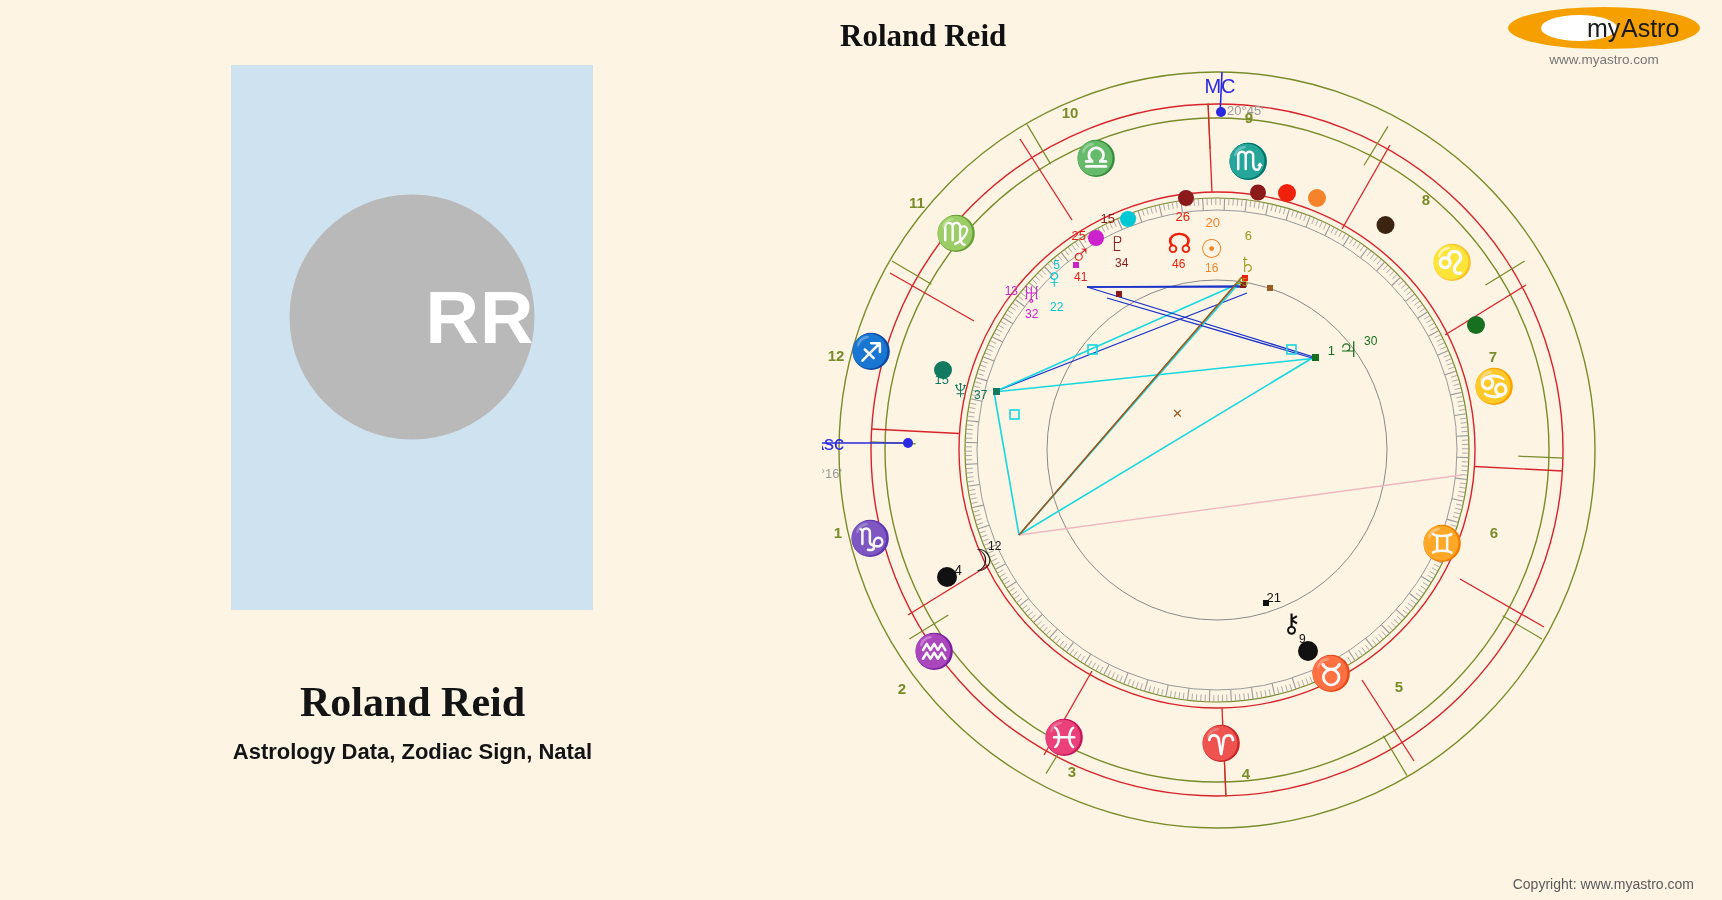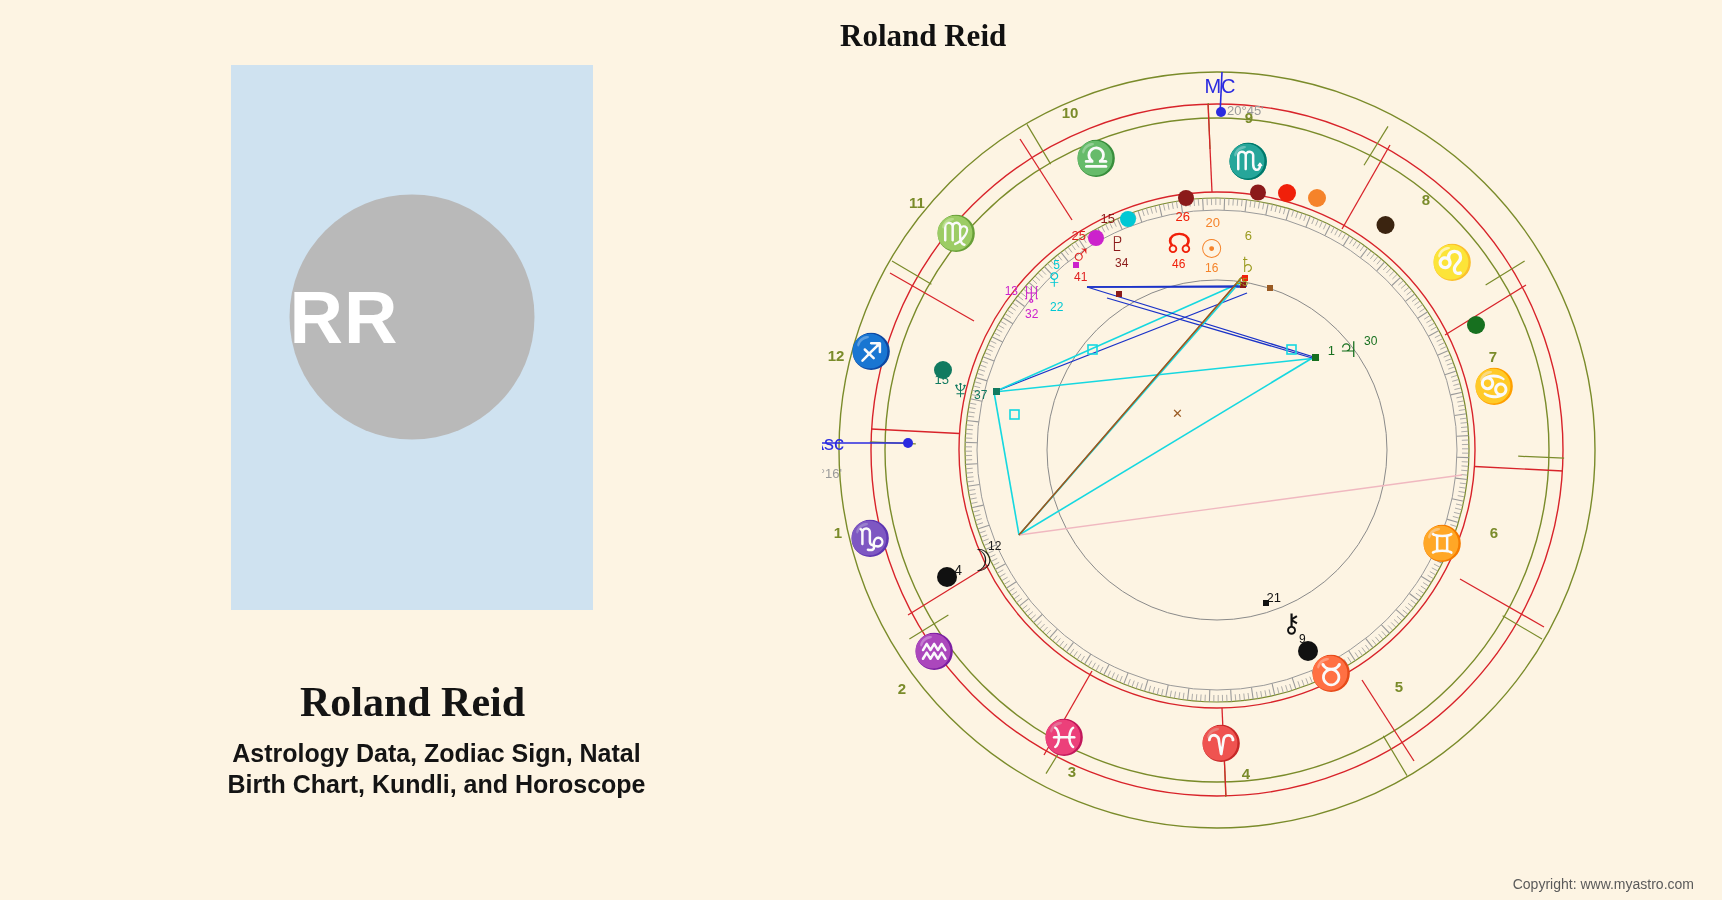--- a/index.html
+++ b/index.html
@@ -13,36 +13,35 @@
   #root{position:absolute;inset:0;}
 
   
   .profile-card{
     position:absolute;left:231px;top:65px;width:362px;height:545px;
     background:#CFE2F0;
   }
   .avatar-circle{
     position:absolute;left:50%;top:252px;transform:translate(-50%,-50%);
     width:245px;height:245px;border-radius:50%;background:#B9B9B9;
-    display:flex;align-items:center;justify-content:flex-start;
+    display:flex;align-items:center;justify-content:flex-end;
   }
   .avatar-initials{
     color:#FFFFFF;font-size:74px;font-weight:bold;letter-spacing:1px;
     font-family:"Liberation Sans", sans-serif;line-height:1;
   }
   .profile-name{
     position:absolute;left:0;top:678px;width:825px;text-align:center;
     font-size:42px;font-weight:bold;color:#141414;
     font-family:"Liberation Serif", serif;
   }
   .profile-sub{
     position:absolute;left:0;top:738px;width:825px;text-align:center;
-    font-size:25px;font-weight:bold;color:#141414;line-height:1.23;
+    font-size:22px;font-weight:bold;color:#141414;line-height:1.23;
     font-family:"Liberation Sans", sans-serif;
-    padding-left:24px;
   }
 
   
   .chart-title{
     position:absolute;left:840px;top:18px;width:200px;
     font-size:31px;font-weight:bold;color:#111111;
     font-family:"Liberation Serif", serif;white-space:nowrap;
   }
 
   
@@ -71,25 +70,33 @@
 <div id="root">
 
   <div class="profile-card">
     <div class="avatar-circle">
       <span class="avatar-initials">RR</span>
     </div>
   </div>
   <div class="profile-name">Roland Reid</div>
   <div class="profile-sub">
     <div>Astrology Data, Zodiac Sign, Natal</div>
-    <div>Birth Chart, Kundli, and Horoscope</div>
   </div>
 
   <div class="chart-title">Roland Reid</div>
 
+  <div class="logo-wrap">
+    <svg class="logo-svg" width="200" height="48" viewBox="0 0 200 48">
+      <ellipse cx="100" cy="22" rx="96" ry="21" fill="#F5A000"></ellipse>
+      <ellipse cx="75" cy="22" rx="38" ry="13" fill="#FFFFFF"></ellipse>
+      <text x="83" y="31" font-size="25" fill="#1A1A1A" font-family="Liberation Sans, sans-serif">my</text>
+      <text x="117" y="31" font-size="25" fill="#1A1A1A" font-family="Liberation Sans, sans-serif">Astro</text>
+    </svg>
+    <div class="logo-url">www.myastro.com</div>
+  </div>
 
   <div class="copyright">Copyright: www.myastro.com</div>
 
   <div class="wheel">
   <svg width="790" height="790" viewBox="0 0 790 790">
     <defs>
       <g id="ticks-def"></g>
     </defs>
 
     <circle cx="395" cy="395" r="378" fill="none" stroke="#7A8B2A" stroke-width="1.4"></circle>

